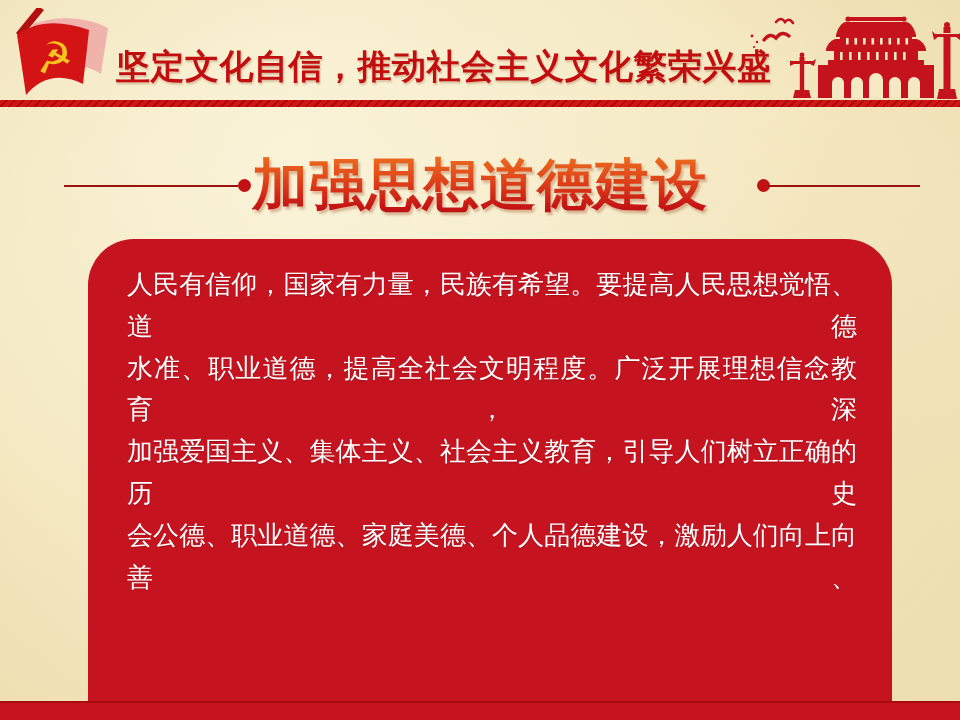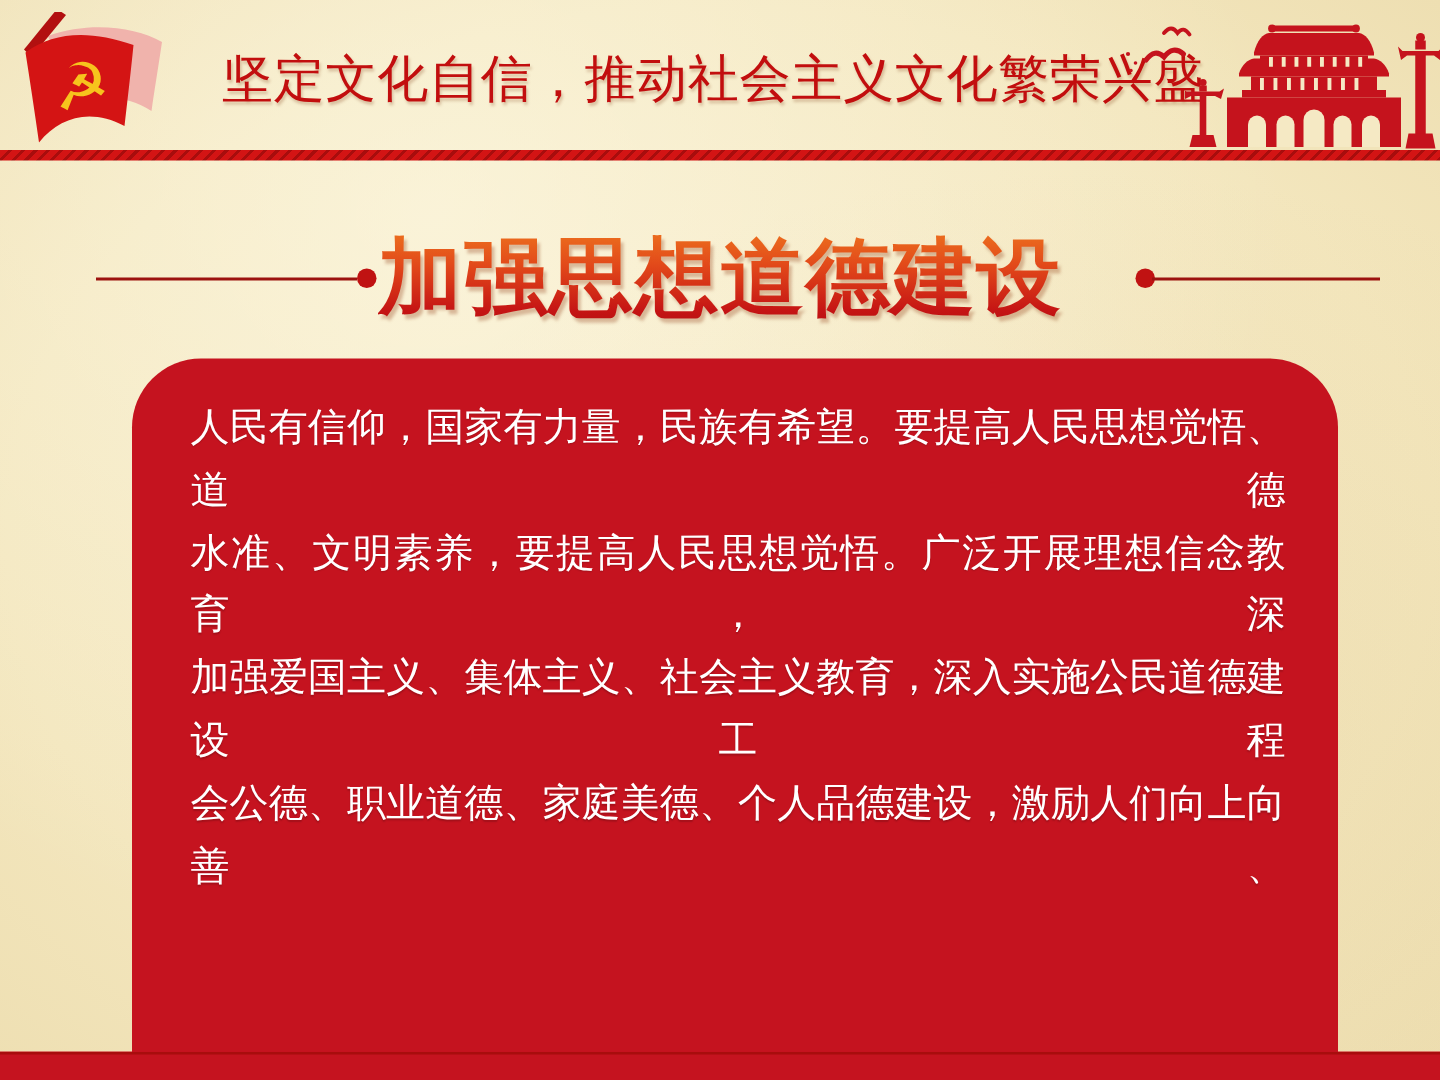--- a/index.html
+++ b/index.html
@@ -7,25 +7,24 @@
     position:relative;width:960px;height:720px;overflow:hidden;
     background:
       radial-gradient(ellipse at 30% 20%, rgba(255,252,235,.55), rgba(255,252,235,0) 60%),
       radial-gradient(ellipse at 75% 70%, rgba(214,186,120,.18), rgba(214,186,120,0) 55%),
       radial-gradient(ellipse at 50% 50%, #f7eccb 0%, #f3e6bd 70%, #eedfb2 100%);
     font-family:"Liberation Sans", sans-serif;
   }
 
   
   .banner-title{
-    position:absolute;left:116px;top:30px;
-    font-size:34px;font-weight:400;color:#c20e0e;letter-spacing:0.5px;
+    position:absolute;left:116px;top:44px;
+    font-size:34px;font-weight:700;color:#c20e0e;letter-spacing:0.5px;
     text-shadow:1px 2px 2px rgba(130,60,20,.28);
     white-space:nowrap;
-    margin-left:32px;
   }
   .flag-svg{position:absolute;left:2px;top:8px;}
   .birds-svg{position:absolute;left:746px;top:14px;}
   .gate-svg{position:absolute;right:0px;top:0px;}
   .header-divider{
     position:absolute;left:0;top:100px;width:960px;height:7px;
     background:repeating-linear-gradient(135deg,#d31414 0 4px,#a80d0d 4px 6px);
   }
 
   
@@ -148,21 +147,21 @@
   <div class="title-row">
     <span class="title-line left"></span>
     <span class="title-dot left"></span>
     <h1 class="section-title">加强思想道德建设</h1>
     <span class="title-dot right"></span>
     <span class="title-line right"></span>
   </div>
 
   <div class="content-box">
     <div class="body-line">人民有信仰，国家有力量，民族有希望。要提高人民思想觉悟、道德</div>
-    <div class="body-line">水准、文明素养，要提高人民思想觉悟。广泛开展理想信念教育，深</div>
-    <div class="body-line">加强爱国主义、集体主义、社会主义教育，深入实施公民道德建设工程</div>
+    <div class="body-line">水准、职业道德，提高全社会文明程度。广泛开展理想信念教育，深</div>
+    <div class="body-line">加强爱国主义、集体主义、社会主义教育，引导人们树立正确的历史</div>
     <div class="body-line">会公德、职业道德、家庭美德、个人品德建设，激励人们向上向善、</div>
 
   </div>
 
   <div class="bottom-bar"></div>
 
 </div>
 
 </body></html>

